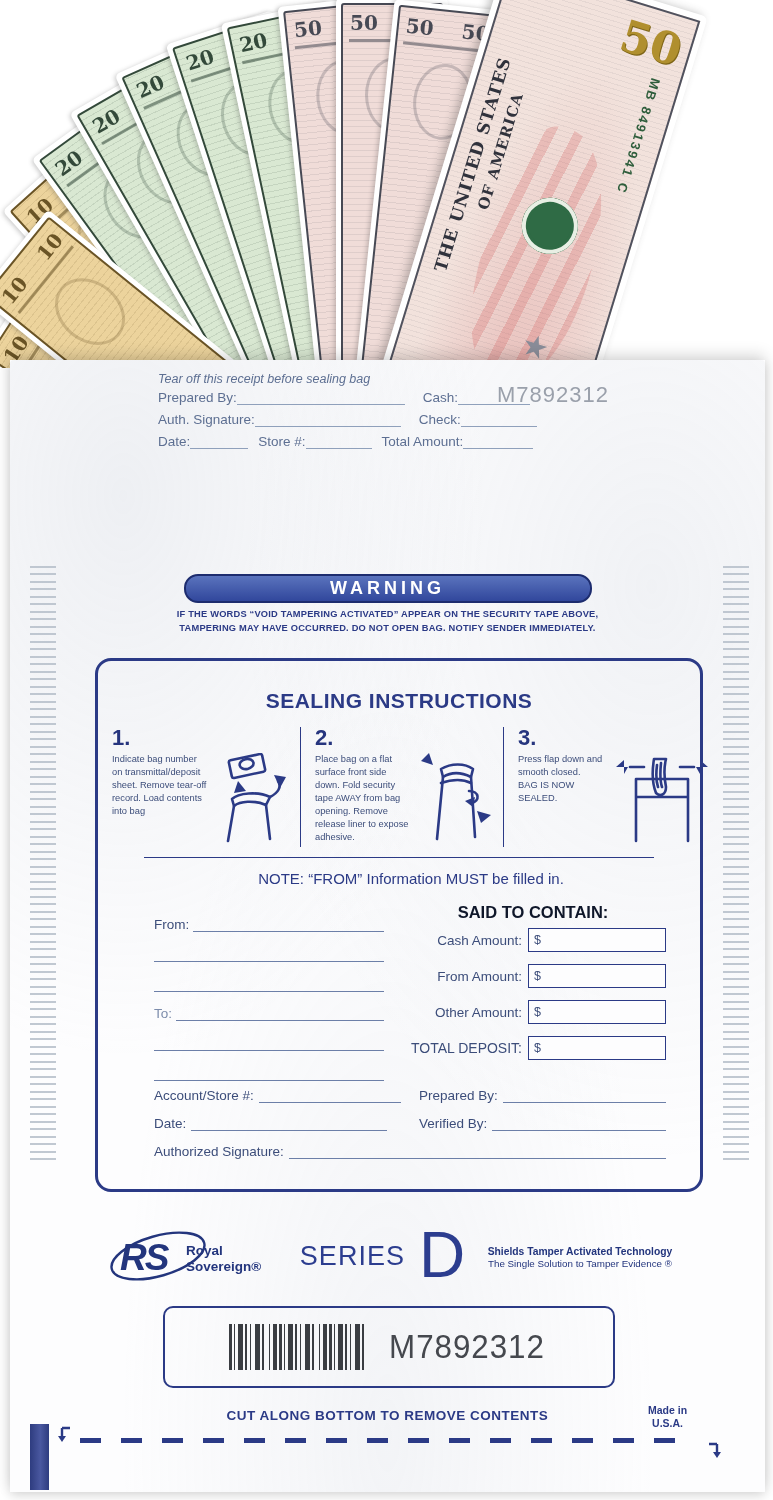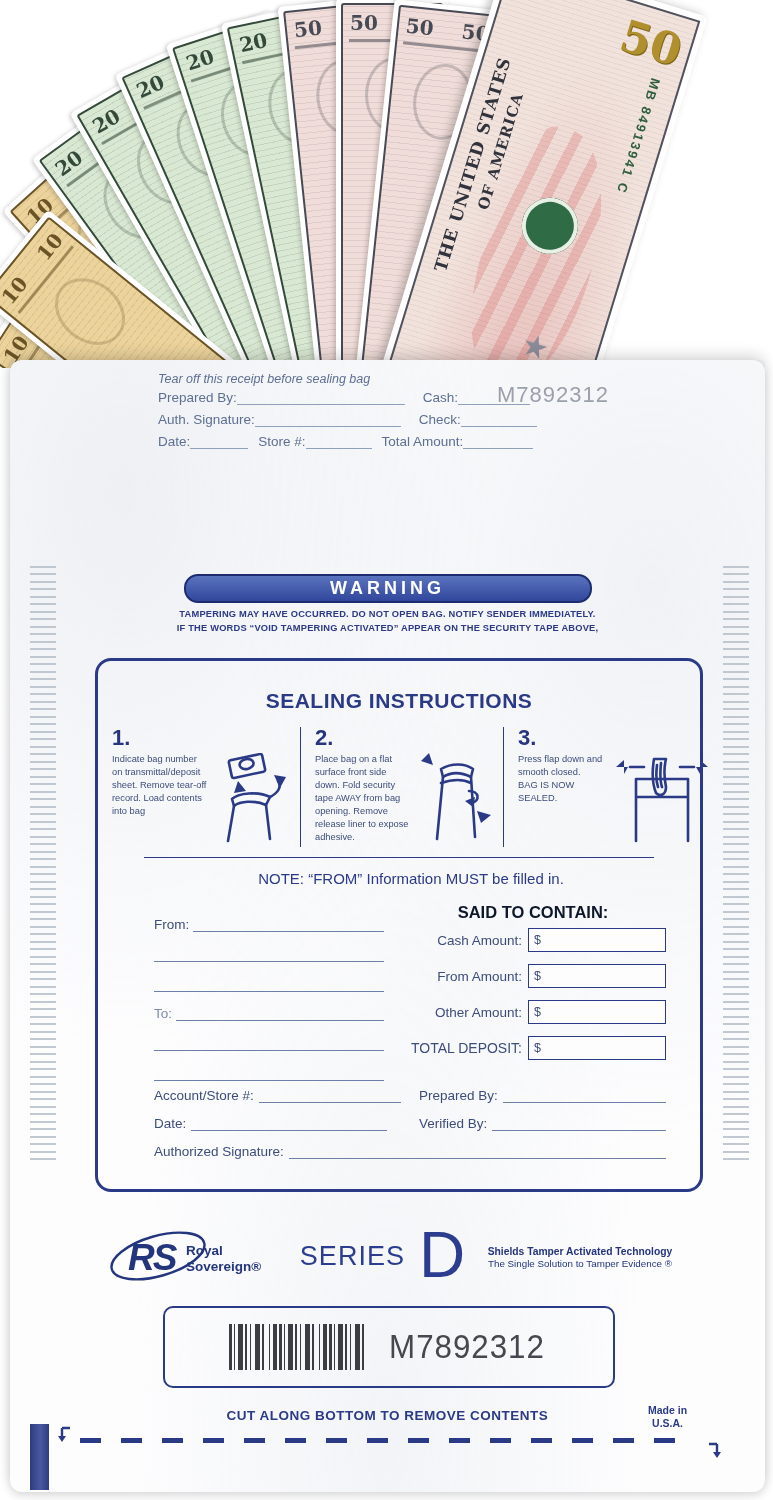--- a/index.html
+++ b/index.html
@@ -46,21 +46,21 @@
         font-size:15px;font-weight:bold;color:#30323c;letter-spacing:1px;font-family:"DejaVu Serif",serif;}
   .bf-seal{position:absolute;top:210px;left:84px;width:56px;height:56px;border-radius:50%;
         background:#2f6b45;box-shadow:inset 0 0 0 4px #e8efe4,inset 0 0 0 7px #2f6b45;}
   .bf-star{position:absolute;top:340px;left:120px;color:#8a8d99;font-size:30px;}
   .bf-flag{position:absolute;top:140px;left:55px;width:110px;height:260px;opacity:.45;
         background:repeating-linear-gradient(100deg,rgba(210,90,90,.55) 0 10px,transparent 10px 26px);
         border-radius:40% 60% 50% 50%;}
 
   
   .bag{position:absolute;left:10px;right:8px;top:360px;bottom:8px;background:#fdfdfe;z-index:2;
-       border-radius:12px;box-shadow:0 -5px 14px rgba(0,0,0,.15),0 4px 10px rgba(0,0,0,.12);}
+       border-radius:0;box-shadow:0 -5px 14px rgba(0,0,0,.15),0 4px 10px rgba(0,0,0,.12);}
   .bag::before{content:"";position:absolute;inset:0;pointer-events:none;border-radius:4px;
        background:radial-gradient(ellipse at 15% 12%,rgba(170,180,195,.18),transparent 40%),
                   radial-gradient(ellipse at 85% 20%,rgba(170,180,195,.15),transparent 45%),
                   radial-gradient(ellipse at 50% 95%,rgba(170,180,195,.12),transparent 50%);}
   .serration{position:absolute;top:206px;height:600px;width:26px;opacity:.85;
        background:repeating-linear-gradient(180deg,#b6bfca 0 2px,transparent 2px 7.5px);}
   .serration.left{left:20px;} .serration.right{right:16px;}
 
   
   .receipt{position:absolute;left:148px;top:12px;width:468px;color:#5d6f92;font-size:13.5px;}
@@ -108,21 +108,21 @@
   .fb-row{display:flex;margin-bottom:12px;}
   .fb-cell{flex:1;display:flex;align-items:flex-end;}
   .fb-cell+.fb-cell{margin-left:18px;}
   .fb-line{flex:1;border-bottom:1.2px solid #6c7fa8;height:15px;margin-left:5px;}
 
   
   .brand-row{position:absolute;left:110px;right:90px;top:850px;height:92px;display:flex;
        align-items:center;justify-content:space-between;color:#23357d;}
   .rs-logo{position:relative;width:160px;height:70px;}
   .rs-swoosh{position:absolute;left:-14px;top:2px;}
-  .rs-mono{position:absolute;left:8px;top:16px;font-size:37px;font-weight:bold;font-style:italic;letter-spacing:-2px;}
+  .rs-mono{position:absolute;left:0;top:16px;font-size:37px;font-weight:bold;font-style:italic;letter-spacing:-2px;}
   .rs-name{position:absolute;left:66px;top:22px;font-size:13.5px;font-weight:bold;line-height:1.15;}
   .series-wrap{display:flex;align-items:center;}
   .series-word{font-size:27px;letter-spacing:1px;color:#2c3d8f;}
   .series-letter{font-size:64px;color:#2c3d8f;margin-left:14px;line-height:.9;}
   .stat-logo{text-align:center;width:190px;}
   .stat-word{font-size:30px;font-weight:bold;letter-spacing:3px;color:#f5f7fb;
        -webkit-text-stroke:2px #23357d;line-height:1;}
   .stat-reg{font-size:11px;vertical-align:top;-webkit-text-stroke:1px #23357d;}
   .stat-l1{font-size:10.3px;font-weight:bold;margin-top:3px;}
   .stat-l2{font-size:9.8px;margin-top:1px;}
@@ -292,22 +292,22 @@
         <span class="r-gap" style="flex-basis:10px"></span>
         <span>Total Amount:</span>
         <span class="r-line" style="width:70px"></span>
       </div>
     </div>
     <div class="receipt-num">M7892312</div>
 
     <div class="warning-wrap">
       <div class="warning-pill">WARNING</div>
       <div class="warning-lines">
+        <div>IF THE WORDS “VOID TAMPERING ACTIVATED” APPEAR ON THE SECURITY TAPE ABOVE,</div>
         <div>TAMPERING MAY HAVE OCCURRED. DO NOT OPEN BAG. NOTIFY SENDER IMMEDIATELY.</div>
-        <div>IF THE WORDS “VOID TAMPERING ACTIVATED” APPEAR ON THE SECURITY TAPE ABOVE,</div>
       </div>
     </div>
 
     <div class="seal-box">
       <div class="seal-title">SEALING INSTRUCTIONS</div>
 
       <div class="steps">
         <div class="step">
           <div class="step-num">1.</div>
           <div class="step-body">

